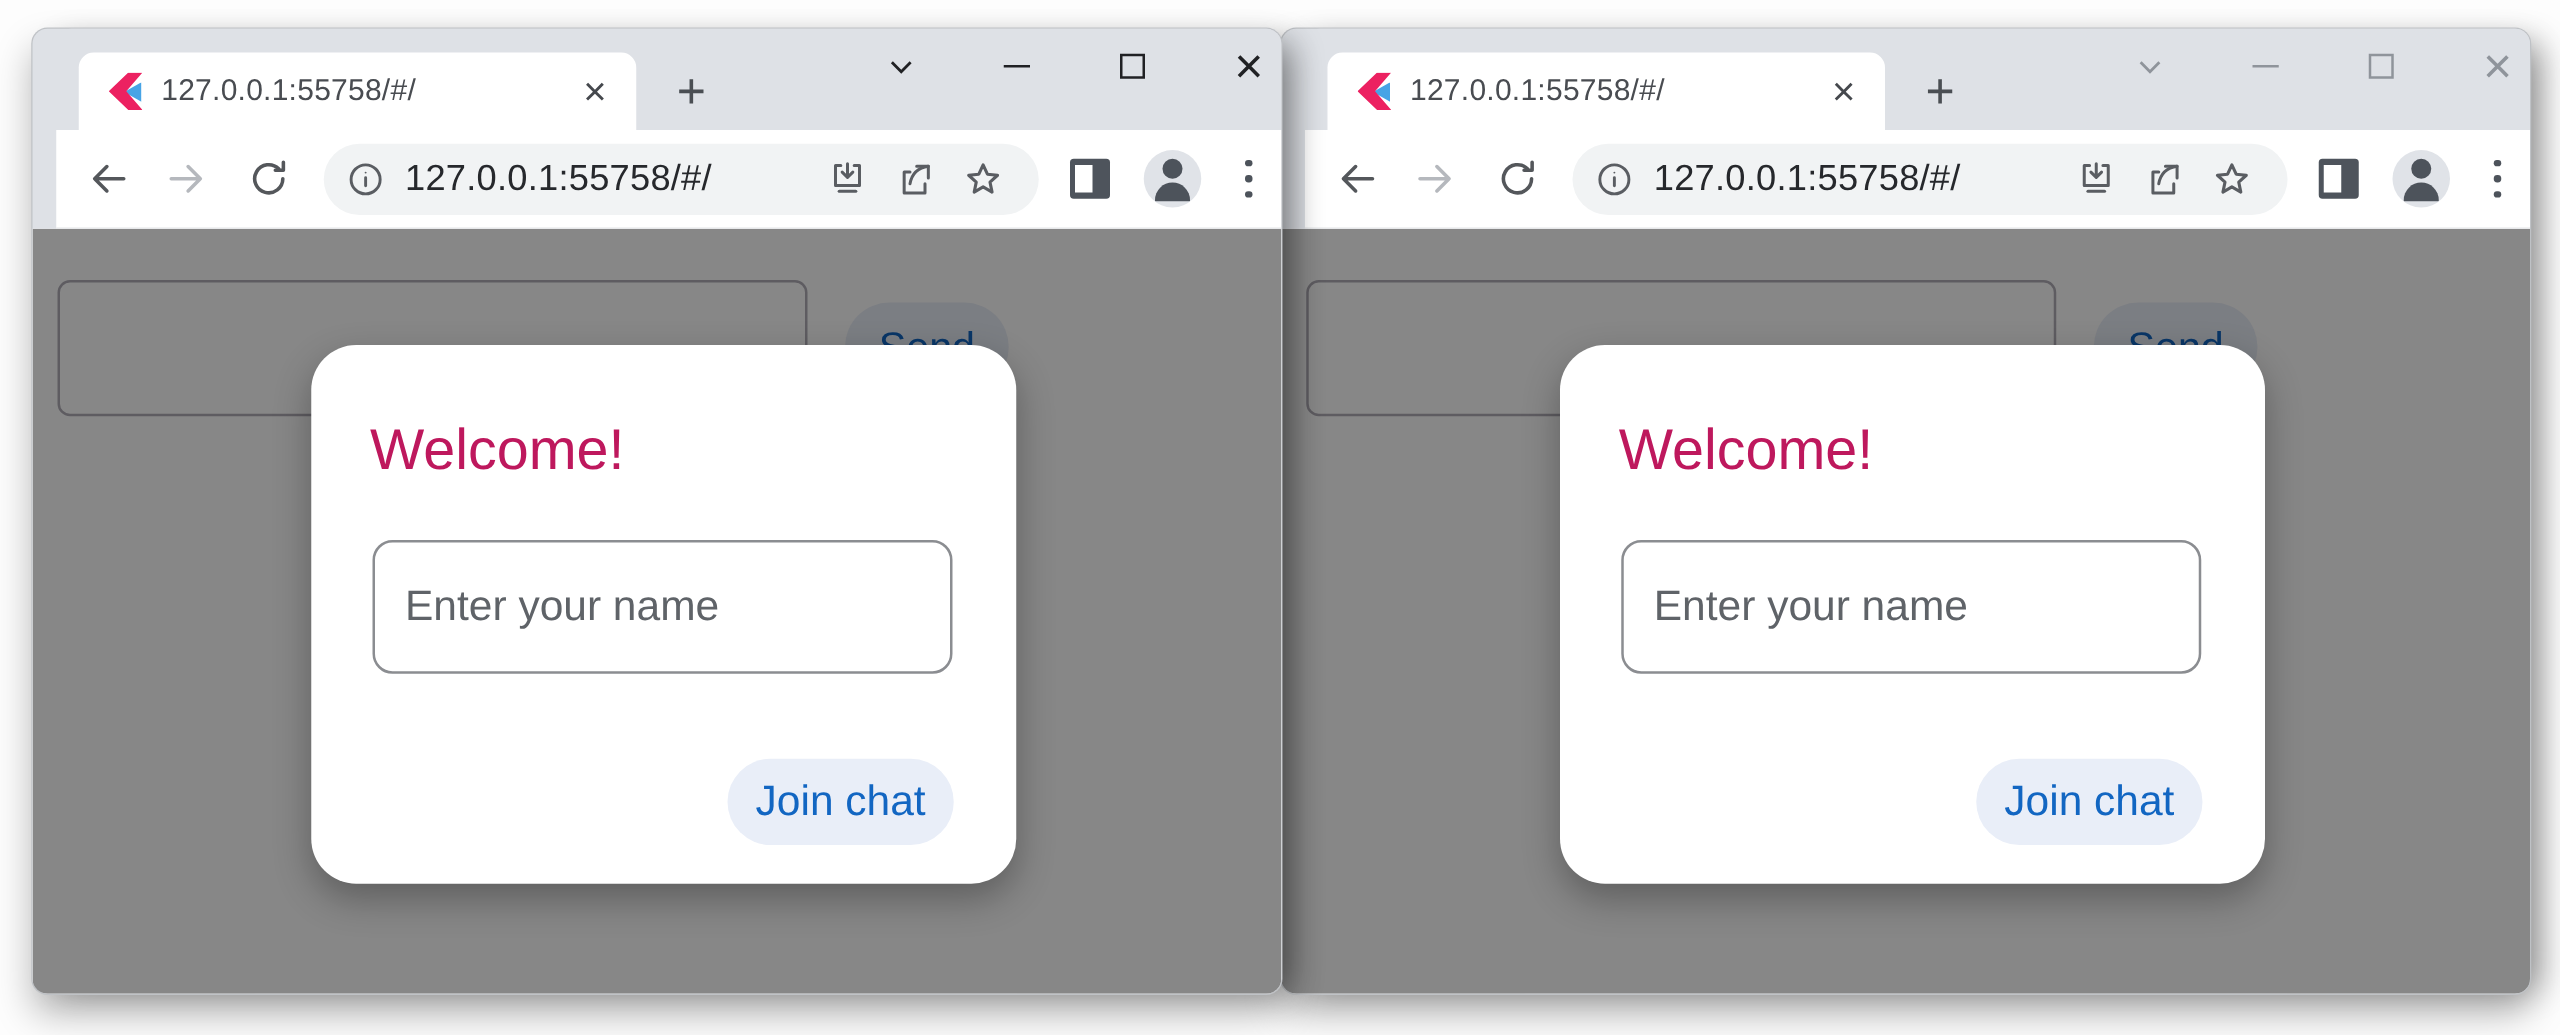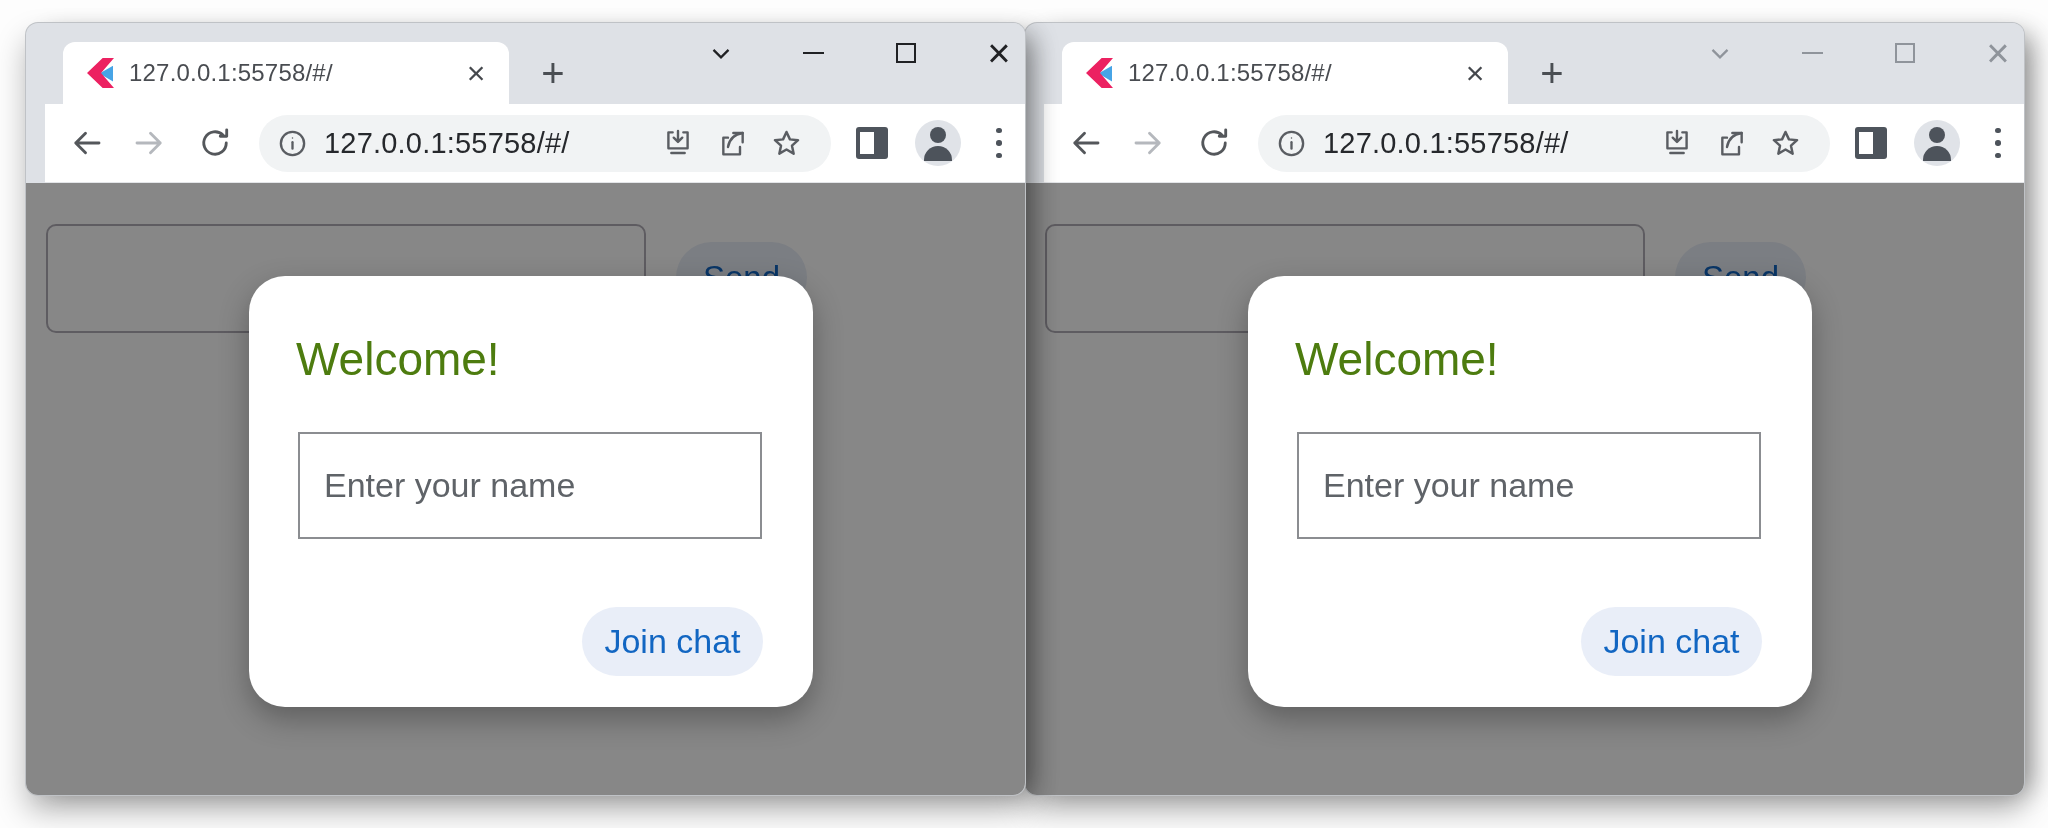--- a/index.html
+++ b/index.html
@@ -71,23 +71,23 @@
   .content { position:absolute; top:160px; left:0; right:0; bottom:0; background:#fff;
              border-radius:0 0 12px 12px; overflow:hidden; }
   .chat-textarea { position:absolute; left:20px; top:41px; width:600px; height:109px;
                    border:2px solid #b2afb8; border-radius:10px; background:#fff; }
   .send-btn { position:absolute; left:650px; top:59px; width:131px; height:71px; border-radius:36px;
               background:var(--tonal-button-bg,#e9eef8); color:var(--accent-blue,#1266c2);
               font-size:33px; display:flex; align-items:center; justify-content:center; }
   .scrim { position:absolute; inset:0; background:rgba(0,0,0,0.47); }
   .dialog { position:absolute; left:223px; top:93px; width:564px; height:431px; background:#fff;
             border-radius:36px; box-shadow:0 12px 30px rgba(0,0,0,.30); }
-  .dialog-title { position:absolute; left:47px; top:56px; font-size:46px; color:#4d7c0f; }
+  .dialog-title { position:absolute; left:47px; top:56px; font-size:46px; color:#be185d; }
   .name-input { position:absolute; left:49px; top:156px; width:464px; height:107px;
-                border:2px solid #8b8d91; border-radius:0; background:#fff;
+                border:2px solid #8b8d91; border-radius:16px; background:#fff;
                 font-family:"Liberation Sans", sans-serif; font-size:34px; color:#b91c1c;
                 padding:0 24px; outline:none; }
   .name-input::placeholder { color:#5f6368; opacity:1; }
   .join-btn { position:absolute; right:50px; bottom:31px; width:181px; height:69px; border-radius:35px;
               background:var(--tonal-button-bg,#e9eef8); color:var(--accent-blue,#1266c2);
               font-size:34px; display:flex; align-items:center; justify-content:center; }
 </style>
 </head>
 <body>
 

